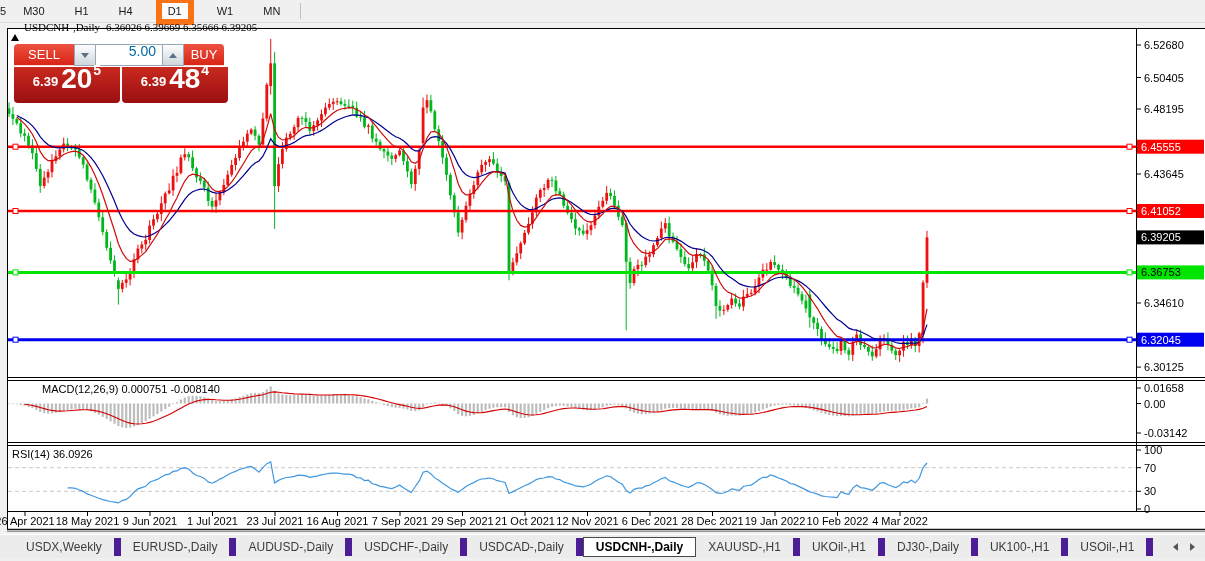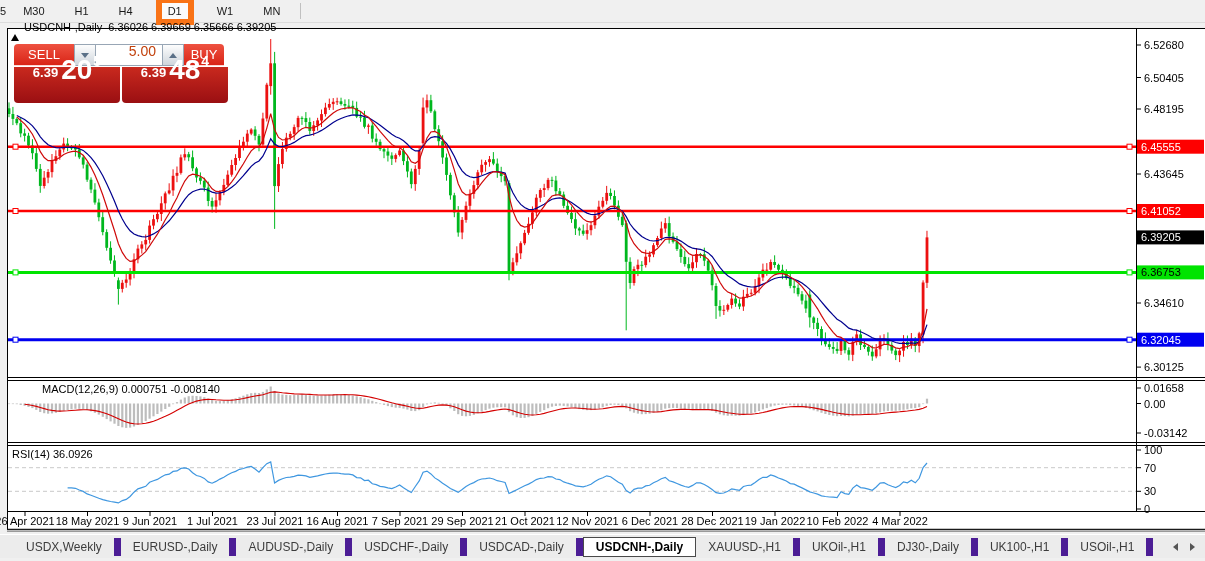--- a/index.html
+++ b/index.html
@@ -7,40 +7,40 @@
   #chart-svg{position:absolute;left:0;top:0;width:1205px;height:561px;}
   #chart-svg text{font-family:"Liberation Sans",sans-serif;font-size:11px;}
 
   .toolbar{position:absolute;left:0;top:0;width:1205px;height:22px;background:#f0f0f0;
     border-bottom:1px solid #dcdcdc;display:flex;align-items:center;font-size:11px;color:#1a1a1a;}
   .tf{padding:3px 7px;margin:0 8px;cursor:default;}
   .tf.partial{padding:3px 2px 3px 0;margin:0;}
   .tf.active{background:#fbfbfb;border:6px solid #f97316;padding:2px 6px;}
   .tsep{width:1px;height:16px;background:#c0c0c0;margin:0 5px;}
 
-  .chart-title{position:absolute;left:24px;top:21px;font-size:11px;color:#000;white-space:nowrap;}
+  .chart-title{position:absolute;left:24px;top:21px;font-size:11px;color:#000;white-space:nowrap;font-family:Liberation Serif, serif;}
   .chart-title .sym{margin-right:6px;}
   .expand-tri{position:absolute;left:11px;top:34px;width:0;height:0;
     border-left:4px solid transparent;border-right:4px solid transparent;border-bottom:7px solid #000;}
 
   .trade-panel{position:absolute;left:14px;top:44px;width:214px;}
   .tp-row1{display:flex;height:22px;}
   .btn-sell,.btn-buy{background:linear-gradient(#ee5140,#d92517);color:#fff;font-size:13px;
     display:flex;align-items:center;justify-content:center;border-bottom:1px solid #ffd7d2;cursor:pointer;}
   .btn-sell{width:60px;border-radius:4px 0 0 0;}
   .btn-buy{width:40px;border-radius:0 4px 0 0;}
   .spin{width:22px;box-sizing:border-box;background:linear-gradient(#fdfdfd,#cfd6dd);
     border:1px solid #98a6b5;display:flex;align-items:center;justify-content:center;cursor:pointer;}
   .tri-dn{width:0;height:0;border-left:4px solid transparent;border-right:4px solid transparent;border-top:5px solid #5a7087;}
   .tri-up{width:0;height:0;border-left:4px solid transparent;border-right:4px solid transparent;border-bottom:5px solid #5a7087;}
   .vol-input{width:66px;box-sizing:border-box;border:1px solid #98a6b5;border-left:none;border-right:none;
-    text-align:right;font-size:14px;padding:0 6px 8px 0;color:#c2410c;background:#fff;outline:none;}
+    text-align:right;font-size:14px;padding:0 6px 8px 0;color:#0369a1;background:#fff;outline:none;}
   .tp-row2{display:flex;height:36px;margin-top:1px;gap:2px;}
   .price-box{flex:1;background:linear-gradient(#c9291e,#9a0f12);color:#fff;display:flex;
-    align-items:flex-end;justify-content:center;padding-bottom:19px;border-radius:0 0 4px 4px;cursor:pointer;}
+    align-items:flex-end;justify-content:center;padding-bottom:10px;border-radius:0 0 4px 4px;cursor:pointer;}
   .pb-small{font-size:13px;font-weight:bold;margin:0 3px 4px 0;}
   .pb-big{font-size:28px;font-weight:bold;line-height:29px;}
   .pb-sup{font-size:14px;font-weight:bold;margin:0 0 15px 1px;}
 
   .macd-label{position:absolute;left:12px;top:383px;font-size:11px;color:#000;padding-left:30px;}
   .rsi-label{position:absolute;left:12px;top:448px;font-size:11px;color:#000;}
 
   .tabbar{position:absolute;left:0;top:534px;width:1205px;height:23px;background:#ececec;
     display:flex;align-items:center;font-size:12px;color:#3c3c3c;border-top:1px solid #fff;}
   .tab{padding:2px 12px;white-space:nowrap;border-right:7px solid #4c1d95;cursor:pointer;}

